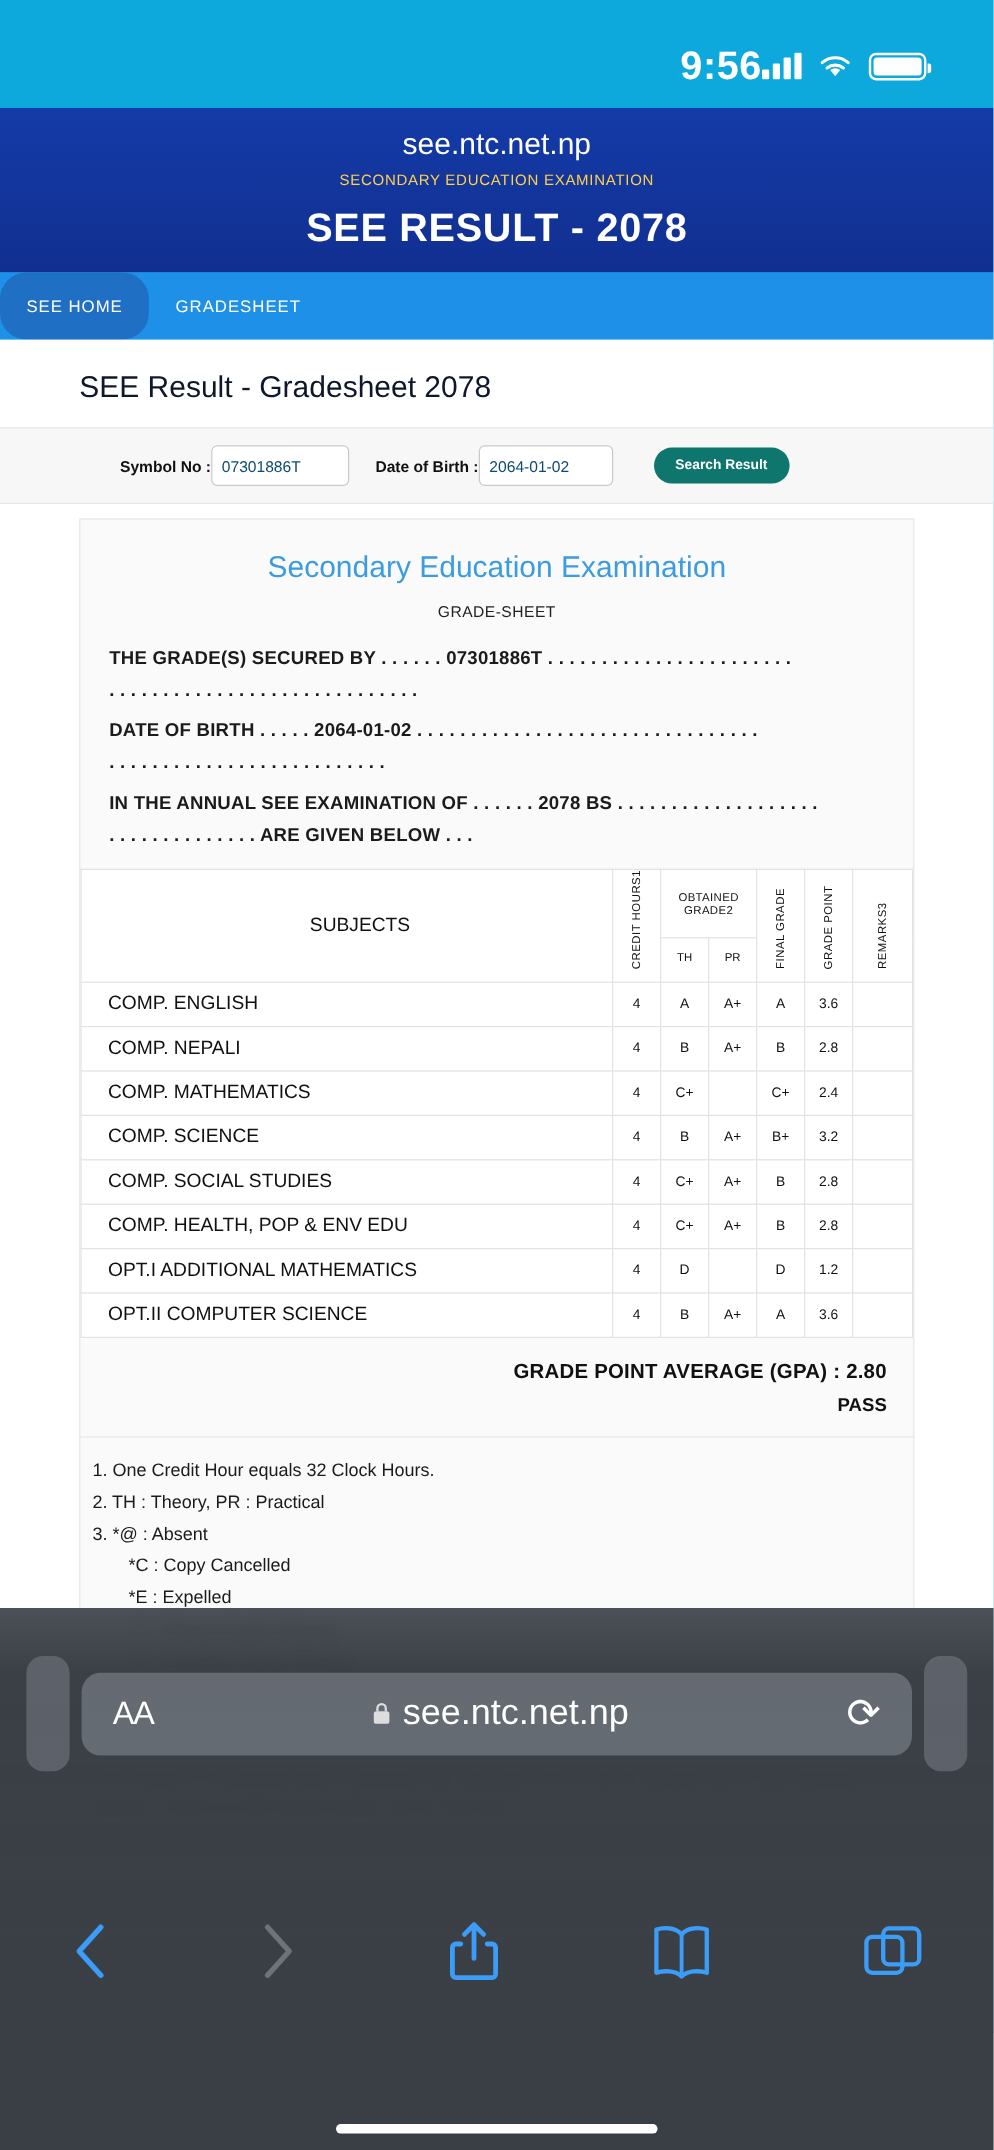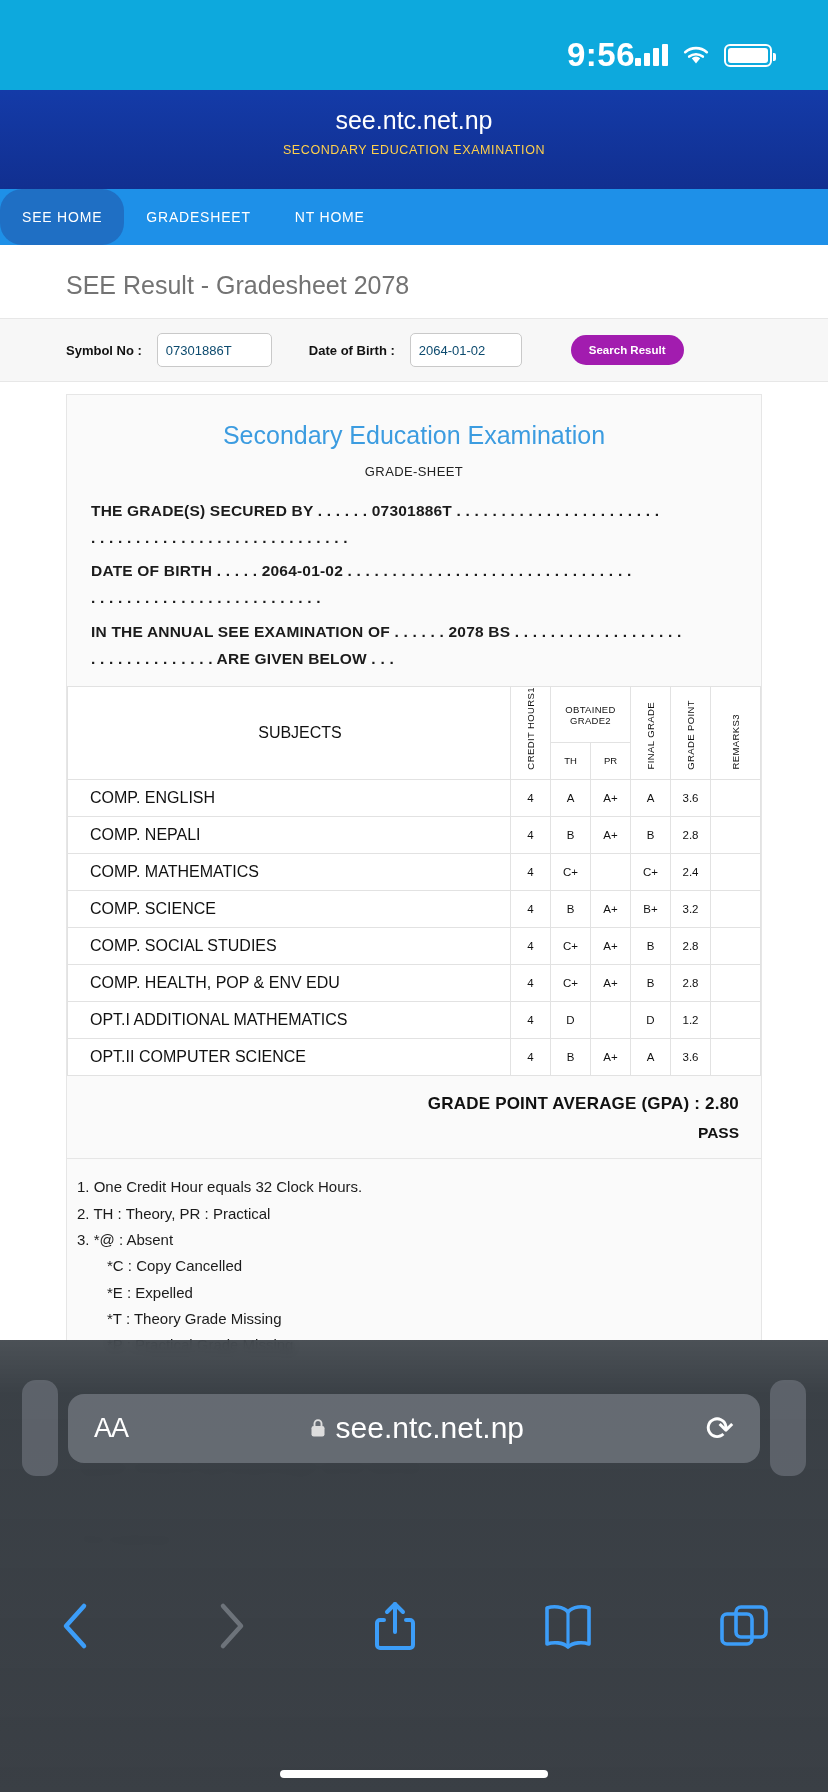--- a/index.html
+++ b/index.html
@@ -74,44 +74,44 @@
   .nav-item.active { background: #1f6fc4; border-radius: 22px; }
 
   
   .content {
     background: #ffffff;
     flex: 1 1 auto;
     overflow: hidden;
     position: relative;
   }
   .page-heading {
-    color: #737373;
+    color: #0f172a;
     font-size: 25px;
     padding: 26px 0 18px 66px;
     font-weight: 400;
   }
   .search-strip {
     background: #f7f7f7;
     border-top: 1px solid #e7e7e7;
     border-bottom: 1px solid #e7e7e7;
     display: flex; align-items: center;
-    padding: 14px 0 14px 66px;
-    gap: 15px;
+    padding: 14px 0 14px 100px;
+    gap: 0;
   }
   .field-label { font-size: 13px; font-weight: bold; color: #111; }
   .field-input {
     border: 1px solid #c9c9c9; border-radius: 5px; background: #ffffff;
     height: 34px; font-size: 13px; color: #0c4a6e;
     padding: 0 8px;
   }
   .field-input.symbol { width: 115px; }
   .field-input.dob { width: 112px; }
   .search-btn {
     margin-left: 34px;
-    background: #a21caf;
+    background: #0f766e;
     color: #ffffff;
     border: none; border-radius: 20px;
     height: 30px; padding: 0 18px;
     font-size: 11.5px; font-weight: bold;
   }
 
   
   .sheet {
     margin: 12px 66px 0 66px;
     background: #fafafa;
@@ -269,26 +269,26 @@
       </div>
       <div class="battery">
           <span></span>
         </div>
     </div>
   </div>
 
   <div class="site-header">
     <div class="site-domain">see.ntc.net.np</div>
     <div class="site-sub">SECONDARY EDUCATION EXAMINATION</div>
+    <div class="site-title">SEE RESULT - 2078</div>
   </div>
 
   <div class="navbar">
     <div class="nav-item active">SEE HOME</div>
     <div class="nav-item">GRADESHEET</div>
-    <div class="nav-item">NT HOME</div>
   </div>
 
   <div class="content">
 
     <div class="page-heading">SEE Result - Gradesheet 2078</div>
 
     <div class="search-strip">
       <span class="field-label">Symbol No :</span>
       <input class="field-input symbol" value="07301886T" style="">
       <span class="field-label" style="margin-left:22px;">Date of Birth :</span>

